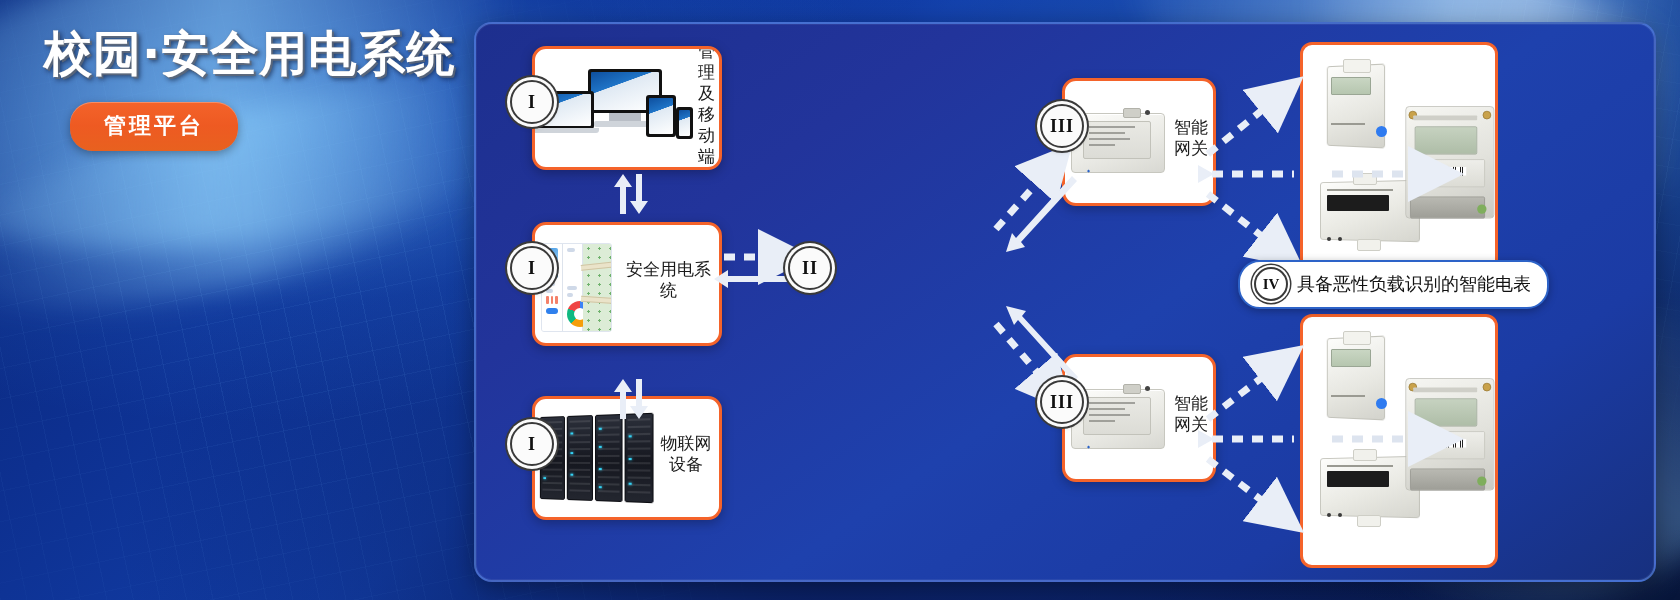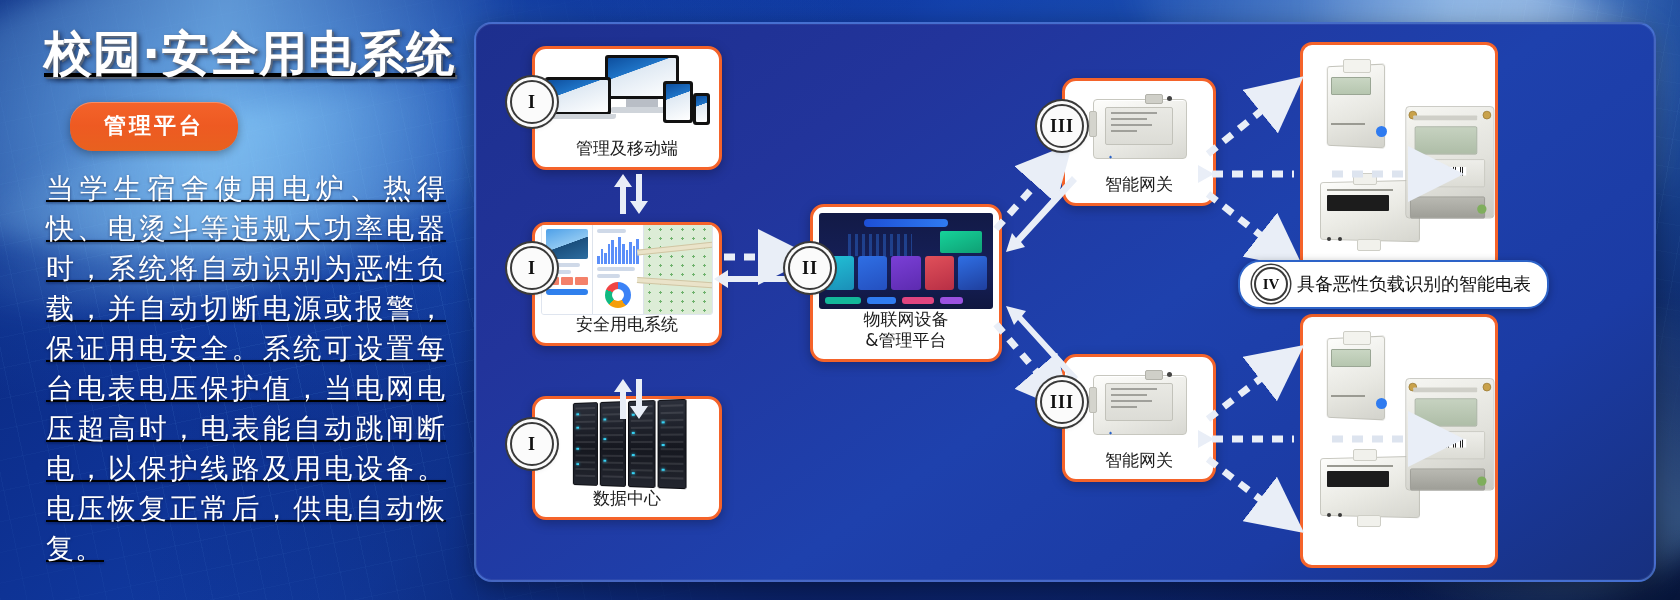--- a/index.html
+++ b/index.html
@@ -43,21 +43,21 @@
     background:linear-gradient(80deg,rgba(255,255,255,0) 0%,rgba(190,230,255,.50) 52%,rgba(255,255,255,0) 88%);
     transform:rotate(16deg);}
   .sw4{left:1300px;top:-30px;width:420px;height:180px;
     background:linear-gradient(80deg,rgba(255,255,255,0) 0%,rgba(220,240,255,.45) 52%,rgba(255,255,255,0) 88%);
     transform:rotate(22deg);}
   .sw5{left:1380px;top:330px;width:420px;height:260px;
     background:linear-gradient(60deg,rgba(255,255,255,0) 0%,rgba(150,210,255,.30) 50%,rgba(255,255,255,0) 90%);
     transform:rotate(-26deg);}
 
   
-  .left{position:absolute;left:30px;top:14px;width:430px;text-decoration:underline;}
+  .left{position:absolute;left:30px;top:14px;width:430px;}
   .title{
     font-family:"DejaVu Sans","Liberation Sans",sans-serif;
     font-size:48px;font-weight:bold;letter-spacing:1px;color:#ffffff;
     text-shadow:
       0 0 1px #7d8796, 2px 2px 0 rgba(95,105,120,.85),
       3px 3px 5px rgba(0,10,40,.65);
     white-space:nowrap;margin:8px 0 0 14px;
   }
   .pill{
     display:inline-block;margin:16px 0 0 40px;
@@ -82,21 +82,21 @@
     background:linear-gradient(145deg,#1d2f8e 0%,#22349b 25%,#1e41ad 55%,#1b3ba4 78%,#17307f 100%);
     border:2px solid rgba(120,170,255,.45);
     box-shadow:0 0 0 1px rgba(255,255,255,.06) inset, 0 6px 26px rgba(0,0,0,.35);
     overflow:hidden;
   }
 
   
   .card{
     position:absolute;background:#ffffff;border:3px solid #f4632a;border-radius:14px;
     box-shadow:0 3px 12px rgba(0,0,0,.28);
-    display:flex;flex-direction:column;align-items:center;justify-content:flex-end;
+    display:flex;align-items:center;justify-content:flex-end;
     overflow:hidden;
   }
   .card .art{flex:1;width:100%;position:relative;display:flex;align-items:center;justify-content:center;}
   .card .caption{
     font-family:"DejaVu Sans","Liberation Sans",sans-serif;
     font-size:17px;color:#1a1a1a;line-height:21px;text-align:center;
     padding:0 4px 8px;white-space:pre-line;font-weight:500;
   }
   .plain{border:3px solid #f4632a;border-radius:12px;background:#fff;}
 
@@ -252,21 +252,20 @@
   <div class="bg-grid2"></div>
   <div class="swoosh sw1"></div>
   <div class="swoosh sw2"></div>
   <div class="swoosh sw3"></div>
   <div class="swoosh sw4"></div>
   <div class="swoosh sw5"></div>
 
   <div class="left">
     <div class="title">校园·安全用电系统</div>
     <div class="pill">管理平台</div>
-    <div class="body-text">当学生宿舍使用电炉、热得快、电烫斗等违规大功率电器时，系统将自动识别为恶性负载，并自动切断电源或报警，保证用电安全。系统可设置每台电表电压保护值，当电网电压超高时，电表能自动跳闸断电，以保护线路及用电设备。电压恢复正常后，供电自动恢复。</div>
   </div>
 
   <div class="panel">
 
     <svg class="arrow" width="1178" height="556" viewBox="0 0 1178 556" style="left:0;top:0;">
       <defs>
         <marker id="ahW" markerWidth="8" markerHeight="8" refX="4" refY="4" orient="auto">
           <path d="M0,0 L8,4 L0,8 Z" fill="#e9eef7"></path>
         </marker>
       </defs>
@@ -396,50 +395,24 @@
               <i style="top:52px"></i>
               <i style="top:70px"></i>
             </div>
           <div class="rack">
               <i style="top:20px"></i>
               <i style="top:42px"></i>
               <i style="top:66px"></i>
             </div>
         </div>
       </div>
-      <div class="caption">数据中心</div>
+      <div class="caption">物联网设备</div>
     </div>
     <div class="badge" style="left:34px;top:398px;">I</div>
 
-    <div class="card" style="left:334px;top:180px;width:186px;height:152px;">
-      <div class="art" style="padding:6px 6px 0;box-sizing:border-box;">
-        <div class="iot" style="border-radius:3px;">
-          <div class="iot-top">
-              <span class="tbar"></span>
-            </div>
-          <div class="iot-mid">
-            <div class="iot-city"></div>
-            <div class="iot-green"></div>
-            <div class="tile t1"></div>
-              <div class="tile t2"></div>
-              <div class="tile t3"></div>
-            <div class="tile t4"></div>
-              <div class="tile t5"></div>
-          </div>
-          <div class="iot-bot">
-            <span class="chip c1"></span>
-              <span class="chip c2"></span>
-            <span class="chip c3"></span>
-              <span class="chip c4"></span>
-          </div>
-        </div>
-      </div>
-      <div class="caption">物联网设备
-&amp;管理平台</div>
-    </div>
     <div class="badge" style="left:312px;top:222px;">II</div>
 
     <div class="card" style="left:586px;top:54px;width:148px;height:122px;">
       <div class="art">
         <div class="gw">
           <div class="gw-body"></div>
           <div class="gw-rail"></div>
           <div class="gw-usb"></div>
           <div class="gw-led"></div>
           <div class="gw-face">

